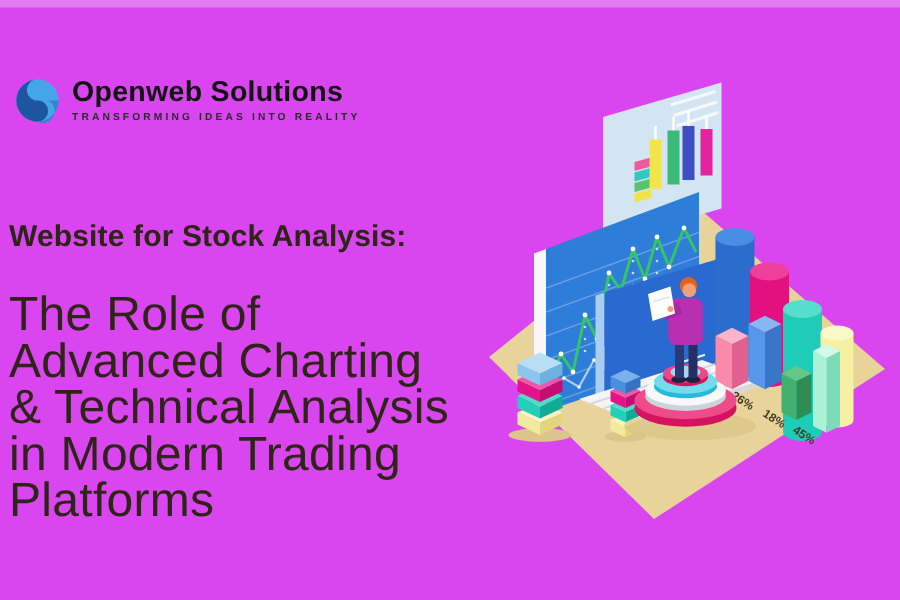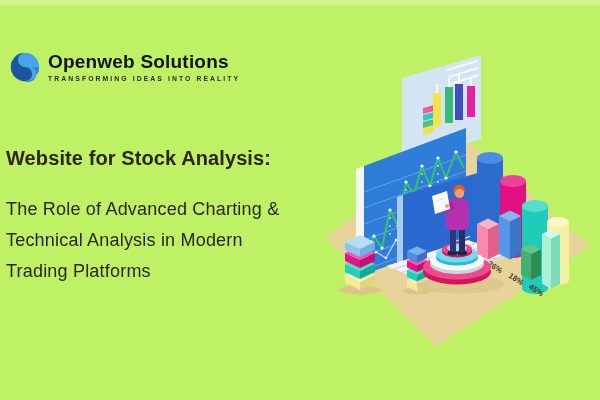--- a/index.html
+++ b/index.html
@@ -1,28 +1,28 @@
 <!DOCTYPE html>
 <html><head>
 <meta charset="utf-8">
 <style>
   html,body{margin:0;padding:0;background:#888;}
   .banner{
     position:relative;width:600px;height:400px;overflow:hidden;
-    background:#bef264;
+    background:#d946ef;
     font-family:"Liberation Sans",sans-serif;
   }
   .top-sheen{position:absolute;top:0;left:0;width:600px;height:5px;background:rgba(255,255,255,.28);}
   .brand{position:absolute;left:10px;top:52px;display:flex;align-items:flex-start;gap:8px;}
   .logo{width:30px;height:30px;display:block;}
   .brand-name{font-size:19px;font-weight:bold;color:#131313;letter-spacing:.2px;line-height:1.05;}
   .brand-tagline{margin-top:3px;font-size:6.8px;font-weight:bold;letter-spacing:2.1px;color:#2a2a2a;white-space:nowrap;}
   .headline{position:absolute;left:6px;top:147px;width:302px;color:#2e2418;}
   .headline-intro{font-size:20px;font-weight:bold;margin-bottom:24px;letter-spacing:.1px;}
-  .headline-main{font-size:18px;font-weight:400;line-height:31px;letter-spacing:.2px;}
+  .headline-main{font-size:32px;font-weight:400;line-height:31px;letter-spacing:.2px;}
   .illustration{position:absolute;left:0;top:0;width:600px;height:400px;}
 </style>
 </head>
 <body>
 
 <div class="banner">
   <div class="top-sheen"></div>
 
   <header class="brand">
     <svg class="logo" viewBox="0 0 28 28">

